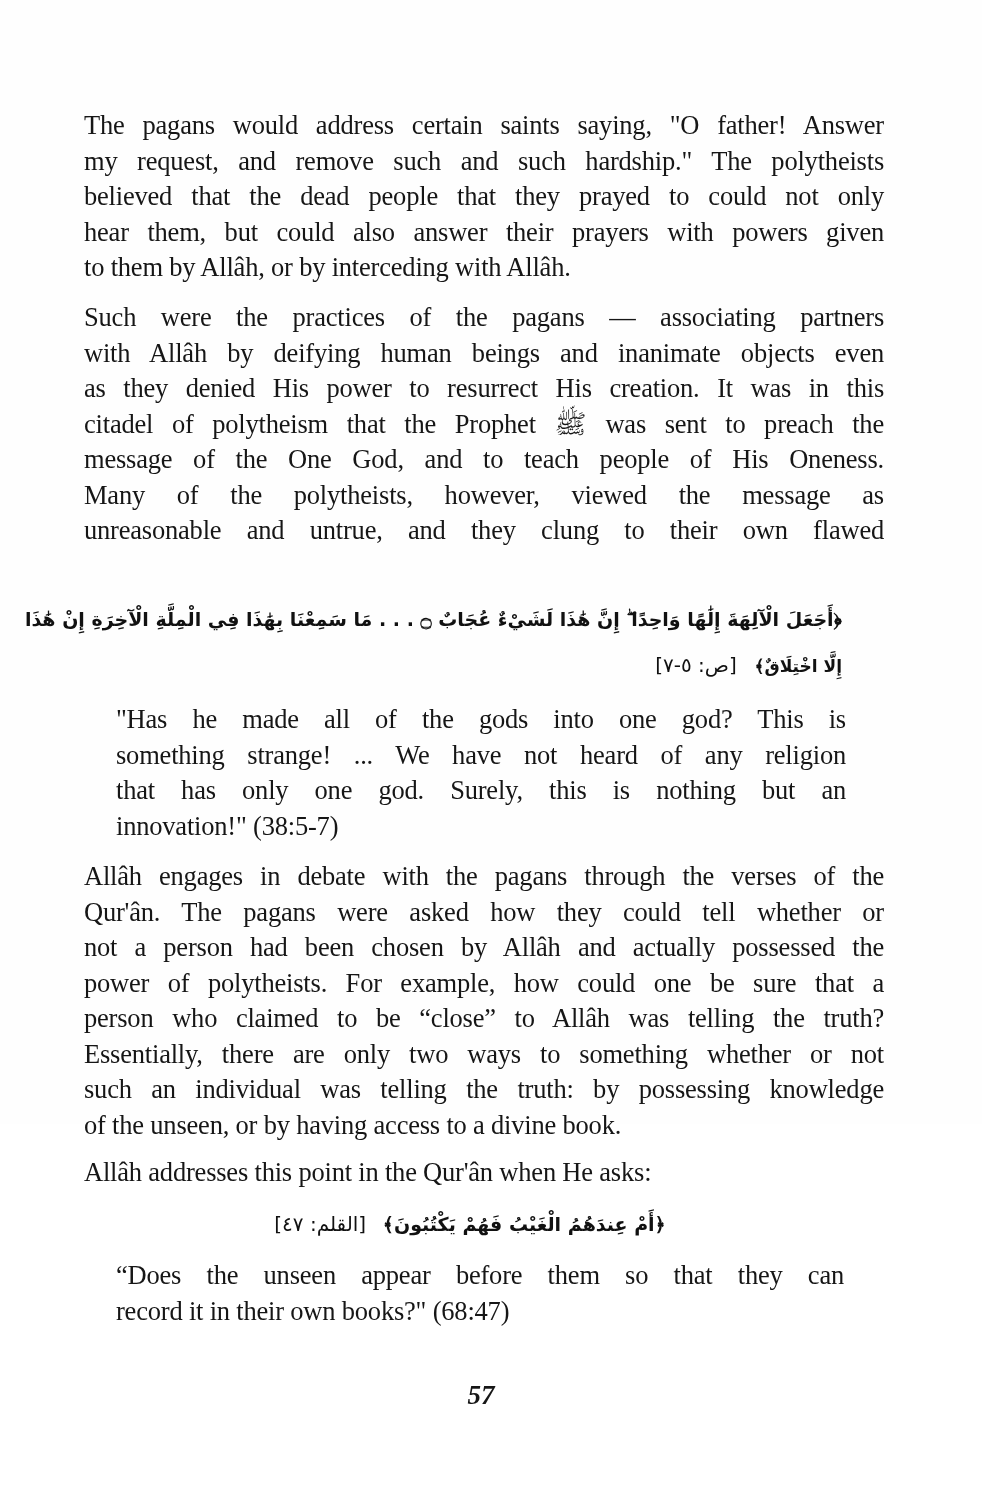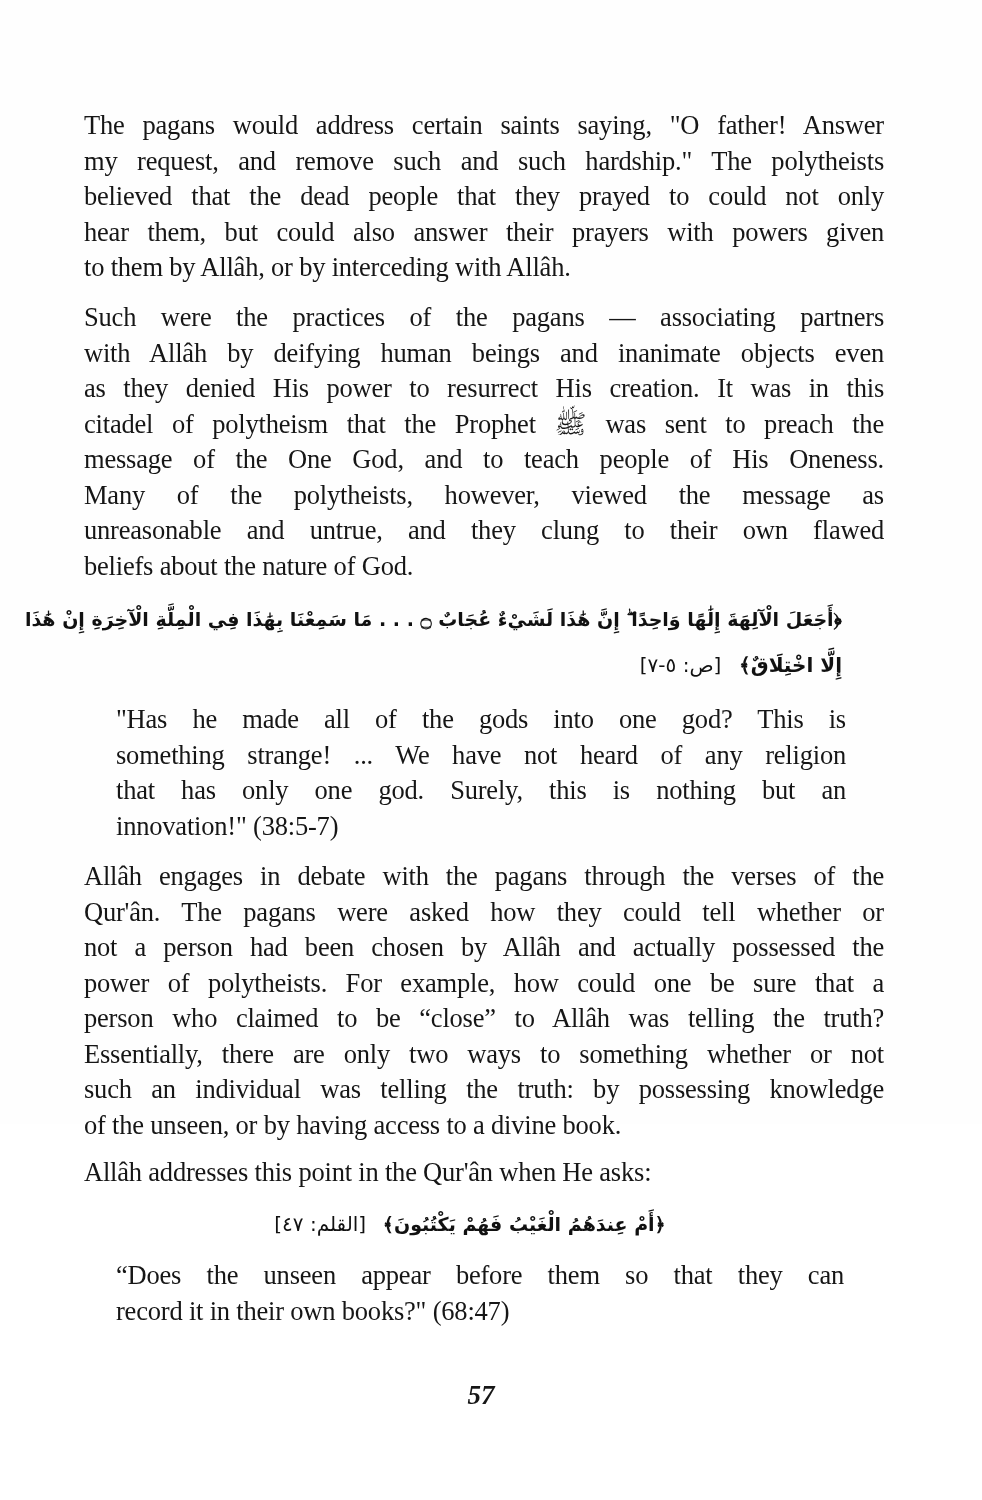--- a/index.html
+++ b/index.html
@@ -93,27 +93,26 @@
   </div>
 
   <div class="para" style="top:300px;">
     <span class="line">Such were the practices of the pagans — associating partners</span>
     <span class="line">with Allâh by deifying human beings and inanimate objects even</span>
     <span class="line">as they denied His power to resurrect His creation. It was in this</span>
     <span class="line">citadel of polytheism that the Prophet ﷺ was sent to preach the</span>
     <span class="line">message of the One God, and to teach people of His Oneness.</span>
     <span class="line">Many of the polytheists, however, viewed the message as</span>
     <span class="line">unreasonable and untrue, and they clung to their own flawed</span>
-    <span class="line last">beliefs about the nature of God.</span>
   </div>
 
   <div class="arabic" style="top:596px; right:140px; font-size:22px; line-height:46px; width:740px; text-align:right;">
     <div style="font-size:19px;">﴿أَجَعَلَ الْآلِهَةَ إِلَٰهًا وَاحِدًا ۖ إِنَّ هَٰذَا لَشَيْءٌ عُجَابٌ ۝ . . . مَا سَمِعْنَا بِهَٰذَا فِي الْمِلَّةِ الْآخِرَةِ إِنْ هَٰذَا</div>
     <div>
-      <span style="font-size:20px;">إِلَّا اخْتِلَاقٌ﴾</span>
+      <span style="font-size:17px;">إِلَّا اخْتِلَاقٌ﴾</span>
       <span class="ref">[ص: ٥-٧]</span>
     </div>
   </div>
 
   <div class="quote" style="top:702px;">
     <span class="line">"Has he made all of the gods into one god? This is</span>
     <span class="line">something strange! ... We have not heard of any religion</span>
     <span class="line">that has only one god. Surely, this is nothing but an</span>
     <span class="line last">innovation!" (38:5-7)</span>
   </div>

